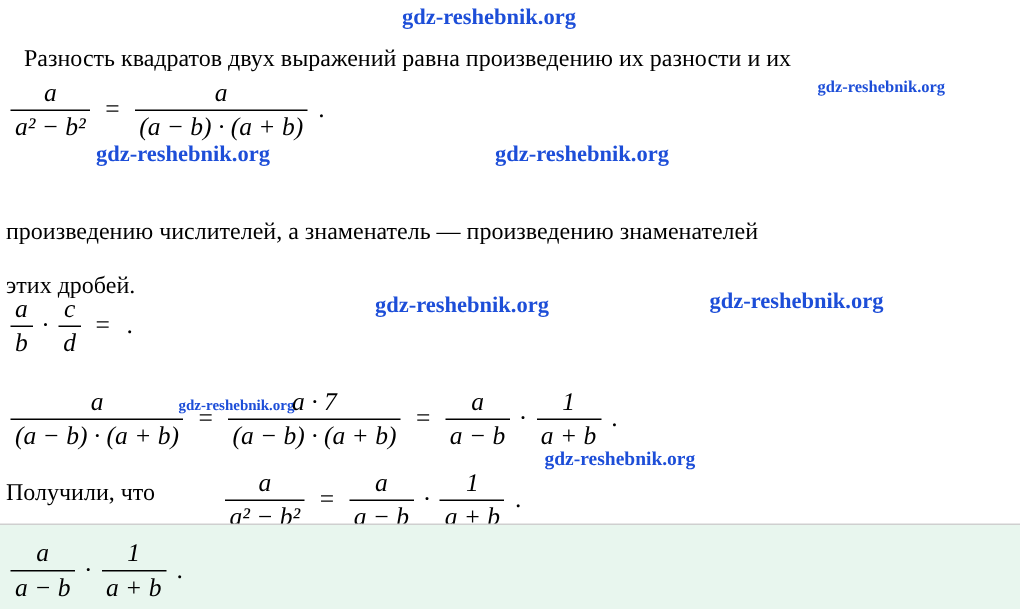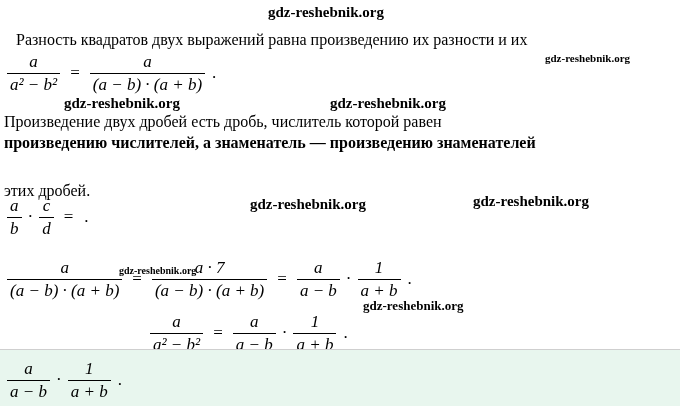--- a/index.html
+++ b/index.html
@@ -15,21 +15,21 @@
     position: relative;
     overflow: hidden;
   }
   .page {
     position: relative;
     width: 680px;
     height: 406px;
   }
   .wm {
     position: absolute;
-    color: #000000;
+    color: #1d4ed8;
     font-family: "Liberation Serif", serif;
     font-weight: bold;
     white-space: nowrap;
     letter-spacing: 0px;
   }
   .wm-title {
     font-size: 15px;
     left: 268px;
     top: 4px;
   }
@@ -42,21 +42,21 @@
   .wm-g { font-size: 13px; left: 363px; top: 298px; }
   .wm-h { font-size: 15px; left: 126px; top: 364px; }
 
   .txt {
     position: absolute;
     font-size: 16px;
     white-space: nowrap;
   }
   .l1 { left: 16px; top: 31px; }
   .l2 { left: 4px; top: 113px; }
-  .l3 { left: 4px; top: 134px; font-weight: bold; }
+  .l3 { left: 4px; top: 146px; }
   .l4 { left: 4px; top: 182px; text-align: center; }
   .l5 { left: 4px; top: 320px; }
 
   
   .math {
     position: absolute;
     font-family: "Liberation Serif", serif;
     font-style: italic;
     font-size: 17px;
     color: #000;
@@ -123,23 +123,23 @@
   <div class="wm wm-a">gdz-reshebnik.org</div>
   <div class="wm wm-b">gdz-reshebnik.org</div>
   <div class="wm wm-c">gdz-reshebnik.org</div>
   <div class="wm wm-d">gdz-reshebnik.org</div>
   <div class="wm wm-e">gdz-reshebnik.org</div>
   <div class="wm wm-f">gdz-reshebnik.org</div>
   <div class="wm wm-g">gdz-reshebnik.org</div>
   <div class="wm wm-h">gdz-reshebnik.org</div>
 
   <div class="txt l1">Разность квадратов двух выражений равна произведению их разности и их</div>
-  <div class="txt l2">Произведение двух дробей есть дробь, числитель которой равен</div>
   <div class="txt l3">произведению числителей, а знаменатель — произведению знаменателей</div>
   <div class="txt l4">этих дробей.</div>
+  <div class="txt l5">Получили, что</div>
 
   <div class="math" id="eq1">
     <span class="frac">
       <span class="num">a</span>
       <span class="bar"></span>
       <span class="den">a² − b²</span>
     </span>
     <span class="op-eq">=</span>
     <span class="frac">
       <span class="num">a</span>

